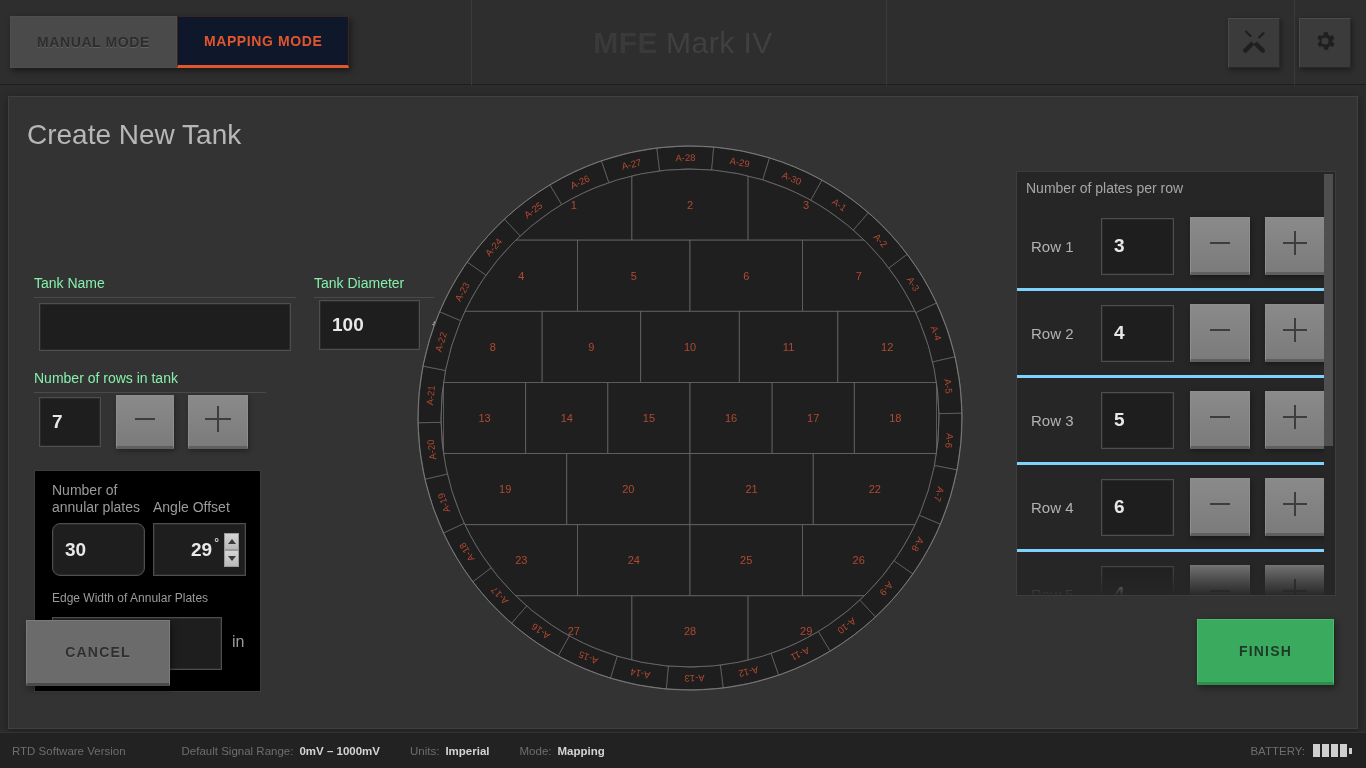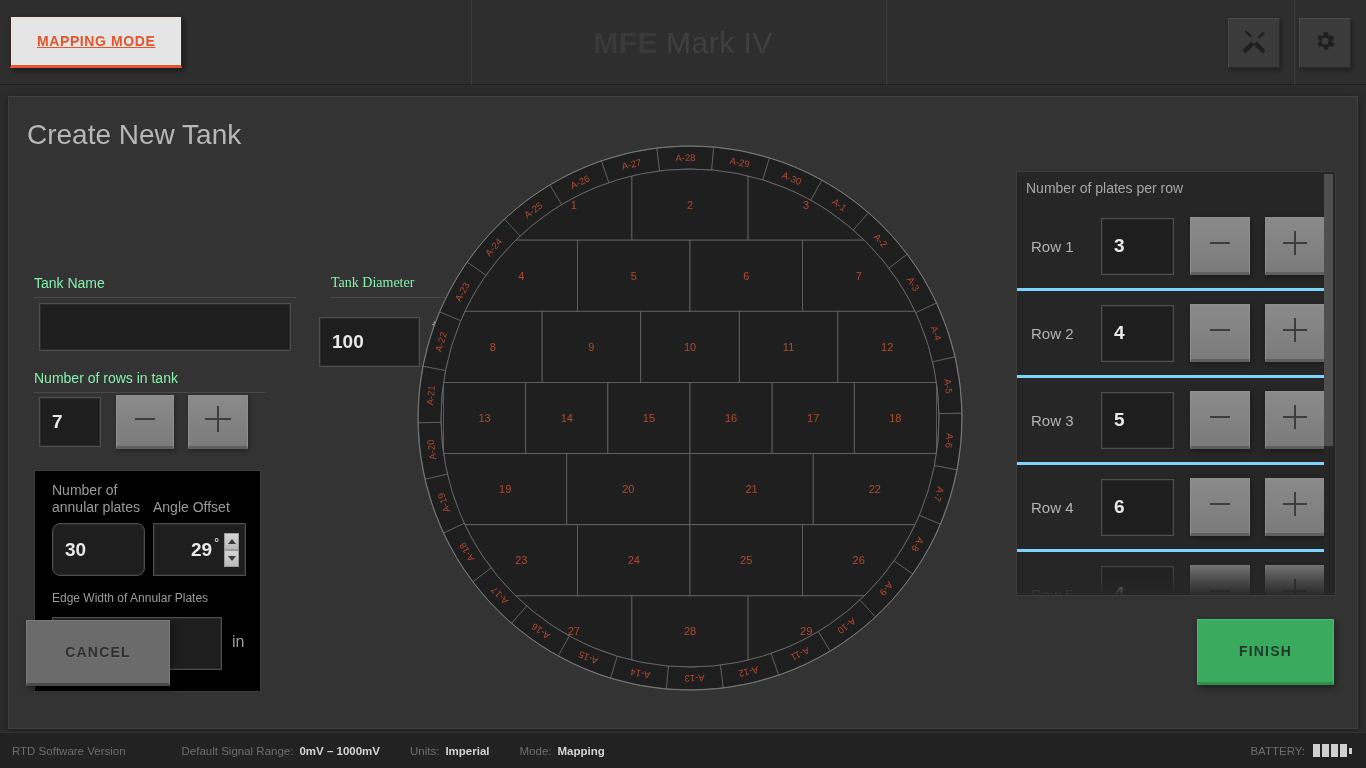--- a/index.html
+++ b/index.html
@@ -34,26 +34,25 @@
     text-transform: uppercase;
     cursor: pointer;
     border: 1px solid #4e4e4e;
   }
   .tab.inactive {
     background: #4a4a4a;
     color: #2d2d2d;
     text-shadow: 0 1px 0 rgba(255,255,255,0.13);
   }
   .tab.active {
-    background: #e5e5e5;
+    background: #0f172a;
     color: #e0562f;
     border: 1px solid #3a2520;
     border-bottom: 3px solid #e0562f;
     position: relative;
-    text-decoration: underline;
   }
   .hdr-divider {
     position: absolute; top: 0; width: 1px; height: 85px;
     background: #3b3b3b;
   }
   .hdr-title {
     position: absolute; left: 0; top: 0; width: 1366px; height: 85px;
     display: flex; align-items: center; justify-content: center;
     pointer-events: none;
   }
@@ -148,22 +147,22 @@
   .arr-up { border-bottom: 5px solid #3a3a3a; }
   .arr-dn { border-top: 5px solid #3a3a3a; }
 
   .gb-lbl3 { position: absolute; left: 17px; top: 120px; font-size: 12px; color: #9b9b9b; }
   .gb-box3 { position: absolute; left: 17px; top: 146px; width: 170px; height: 53px; }
   .gb-unit3 { position: absolute; left: 197px; top: 162px; font-size: 16px; color: #9b9b9b; }
 
   .unit-lbl { position: absolute; font-size: 17px; color: #9b9b9b; }
 
   
-  .td-label { position: absolute; left: 322px; top: 178px; width: 120px; font-family: Liberation Serif, serif; }
-  .td-box { position: absolute; left: 310px; top: 220px; width: 101px; height: 50px; }
+  .td-label { position: absolute; left: 305px; top: 178px; width: 120px; }
+  .td-box { position: absolute; left: 310px; top: 203px; width: 101px; height: 50px; }
   .td-unit { left: 423px; top: 221px; }
 
   
   .cancel-btn {
     position: absolute; left: 17px; top: 523px;
     width: 144px; height: 66px;
     background: #6b6b6b;
     border: 1px solid #7b7b7b;
     border-bottom: 3px solid #4a4a4a;
     color: #2f2f2f; font-size: 14px; font-weight: bold; letter-spacing: 1.2px;
@@ -258,20 +257,21 @@
   .bat-bar { width: 7px; height: 13px; background: #cfcfcf; }
   .bat-nub { width: 3px; height: 6px; background: #cfcfcf; }
 </style>
 </head>
 <body>
 
 <div id="app">
 
   <div class="header">
     <div class="tab-group">
+      <div class="tab inactive">MANUAL MODE</div>
       <div class="tab active">MAPPING MODE</div>
     </div>
 
     <div class="hdr-divider" style="left:471px"></div>
     <div class="hdr-divider" style="left:886px"></div>
     <div class="hdr-divider" style="left:1294px"></div>
 
     <div class="hdr-title">
       <span class="title-bold">MFE</span>
       <span style="width:8px"></span>

